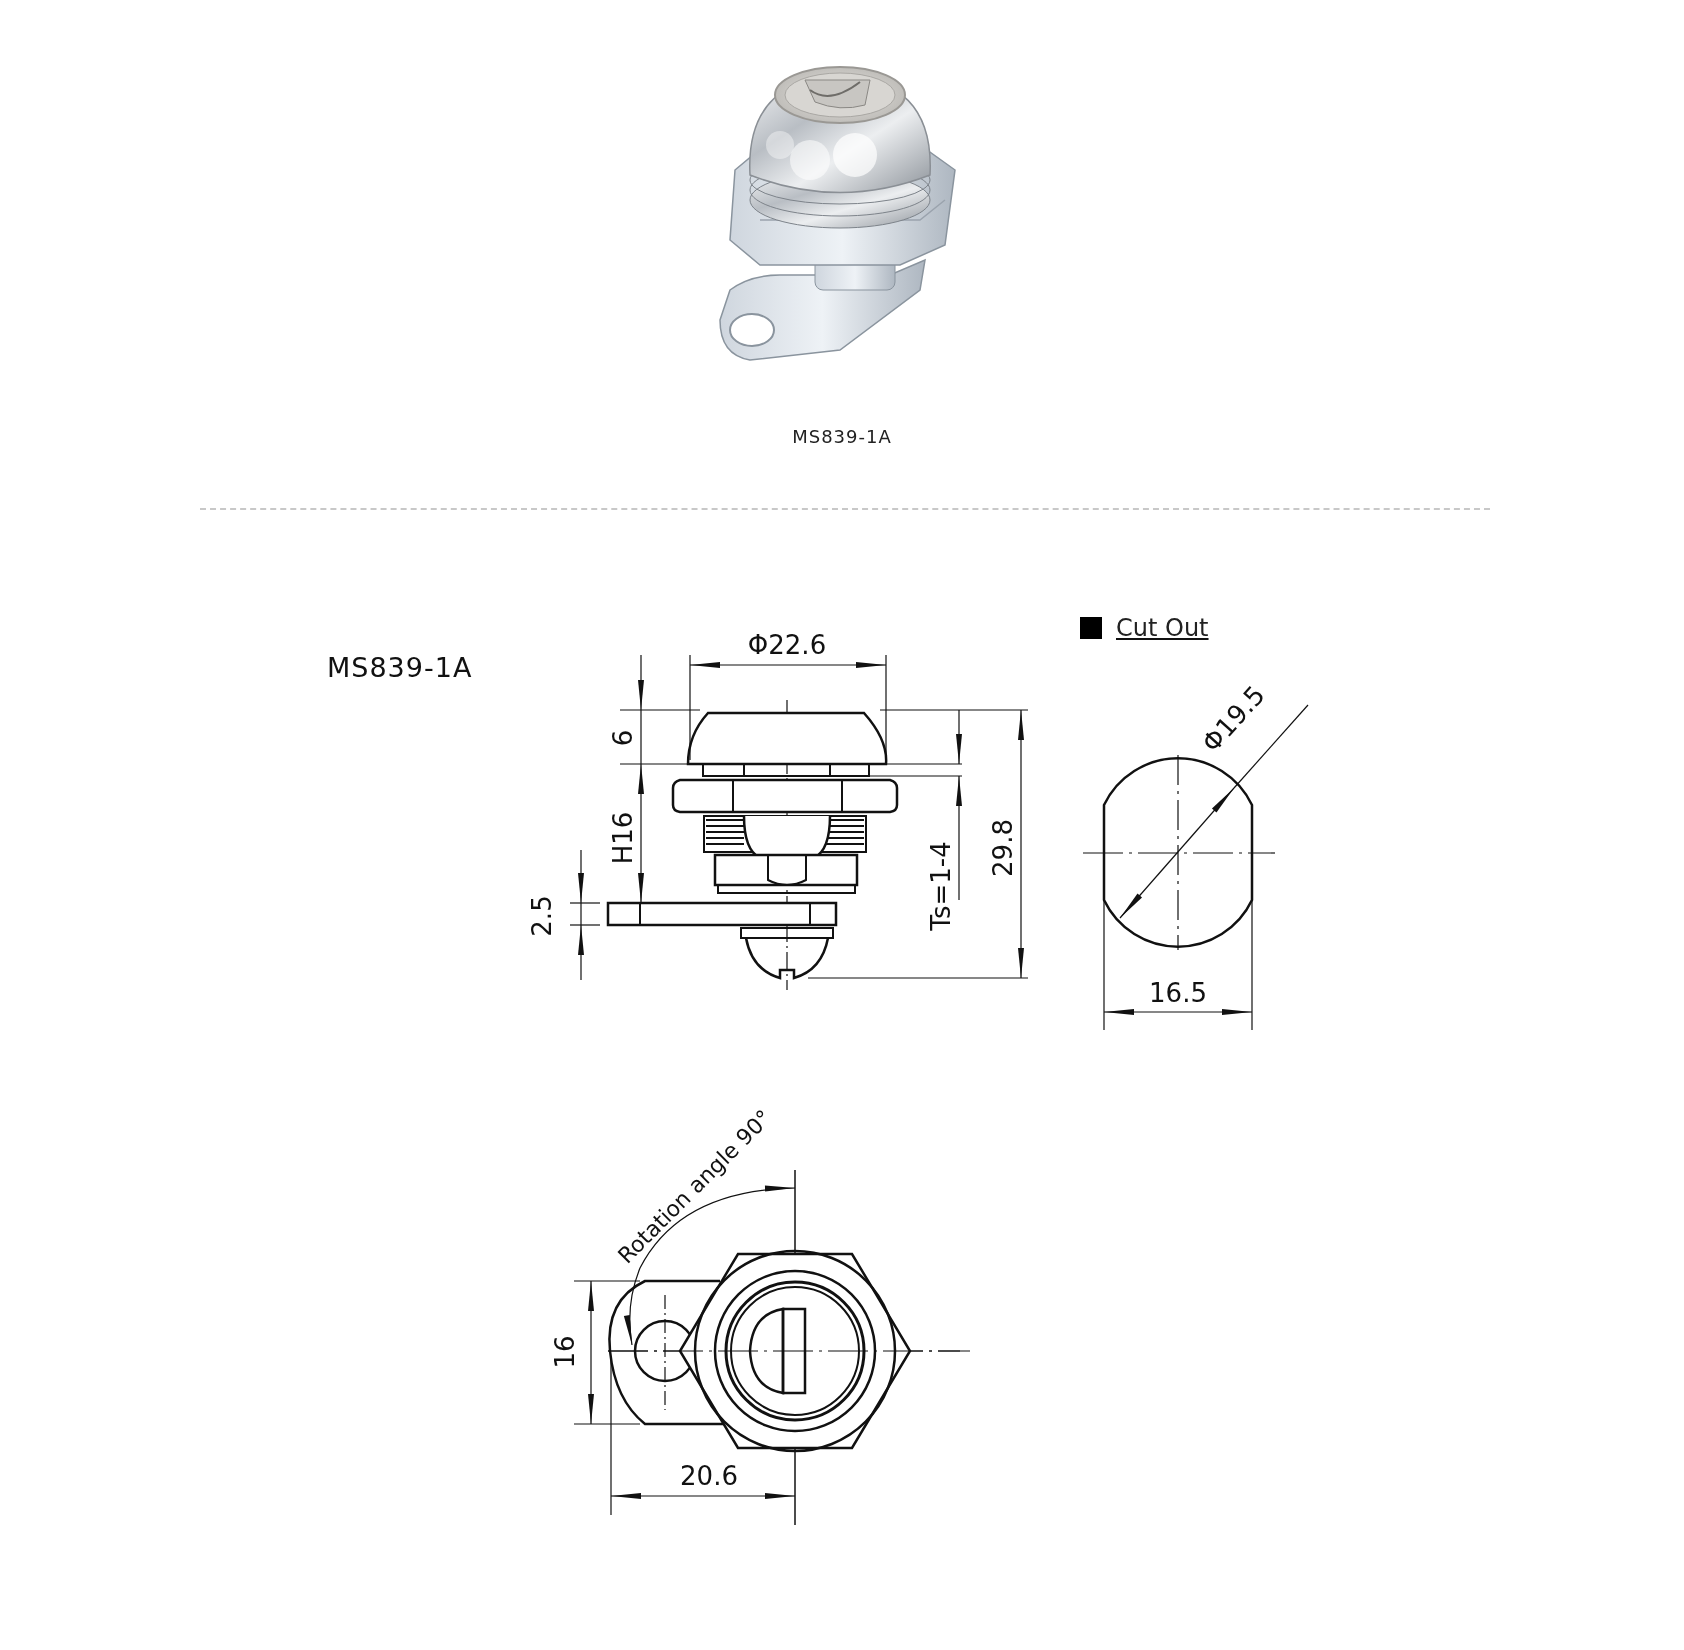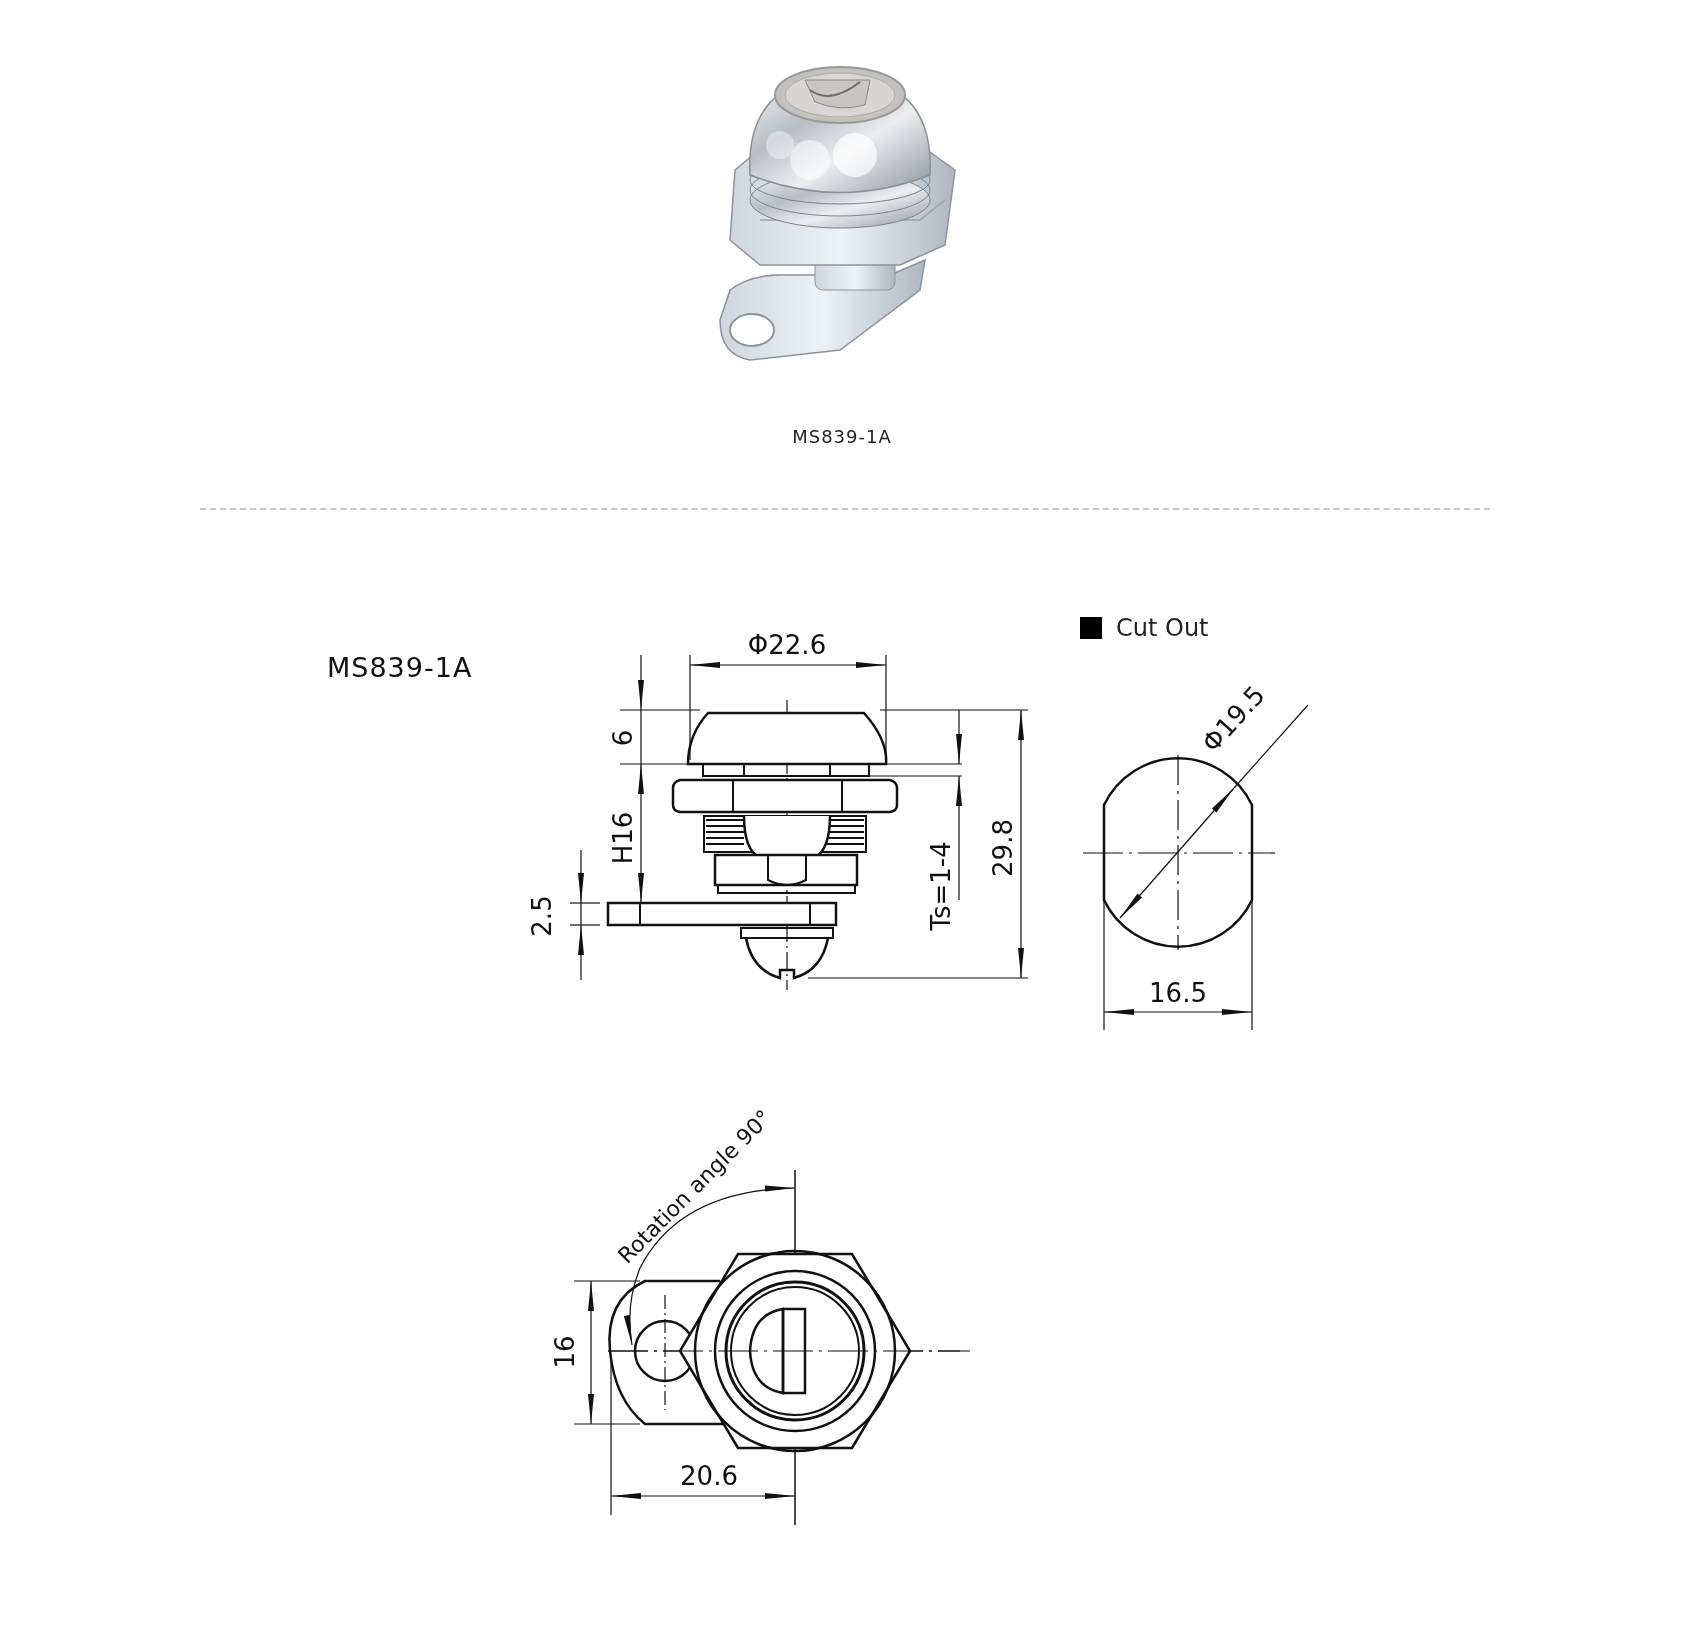--- a/index.html
+++ b/index.html
@@ -5,21 +5,21 @@
     html, body { margin: 0; padding: 0; background: #ffffff; }
     body { width: 1684px; height: 1650px; position: relative; overflow: hidden;
            font-family: "DejaVu Sans", "Liberation Sans", sans-serif; color: #111; }
     .abs { position: absolute; }
     #product-photo { left: 690px; left: 690px; top: 50px; width: 320px; height: 340px; }
     #product-caption { left: 0; width: 1684px; top: 426px; text-align: center;
                        font-size: 18px; letter-spacing: 1px; color: #222; }
     #divider { left: 200px; top: 508px; width: 1290px; height: 0;
                border-top: 2px dashed #c8c8c8; }
     #model-label { left: 327px; top: 652px; font-size: 27px; letter-spacing: 1px; color: #111; }
-    #legend { left: 1080px; top: 614px; display: flex; align-items: center; gap: 14px; }
+    #legend { left: 1080px; top: 614px; display: flex; align-items: center; gap: 14px; text-decoration: underline; }
     #legend-swatch { width: 22px; height: 22px; background: #000; }
     #legend-label { font-size: 24px; color: #222; }
     svg text { font-family: "DejaVu Sans", "Liberation Sans", sans-serif; fill: #111; }
     #drawings { left: 0; top: 0; width: 1684px; height: 1650px; pointer-events: none; }
   </style>
 </head>
 <body>
 
 <svg id="product-photo" class="abs" viewBox="0 0 320 340" style="left:690px;top:50px;width:320px;height:340px;">
   <defs>

